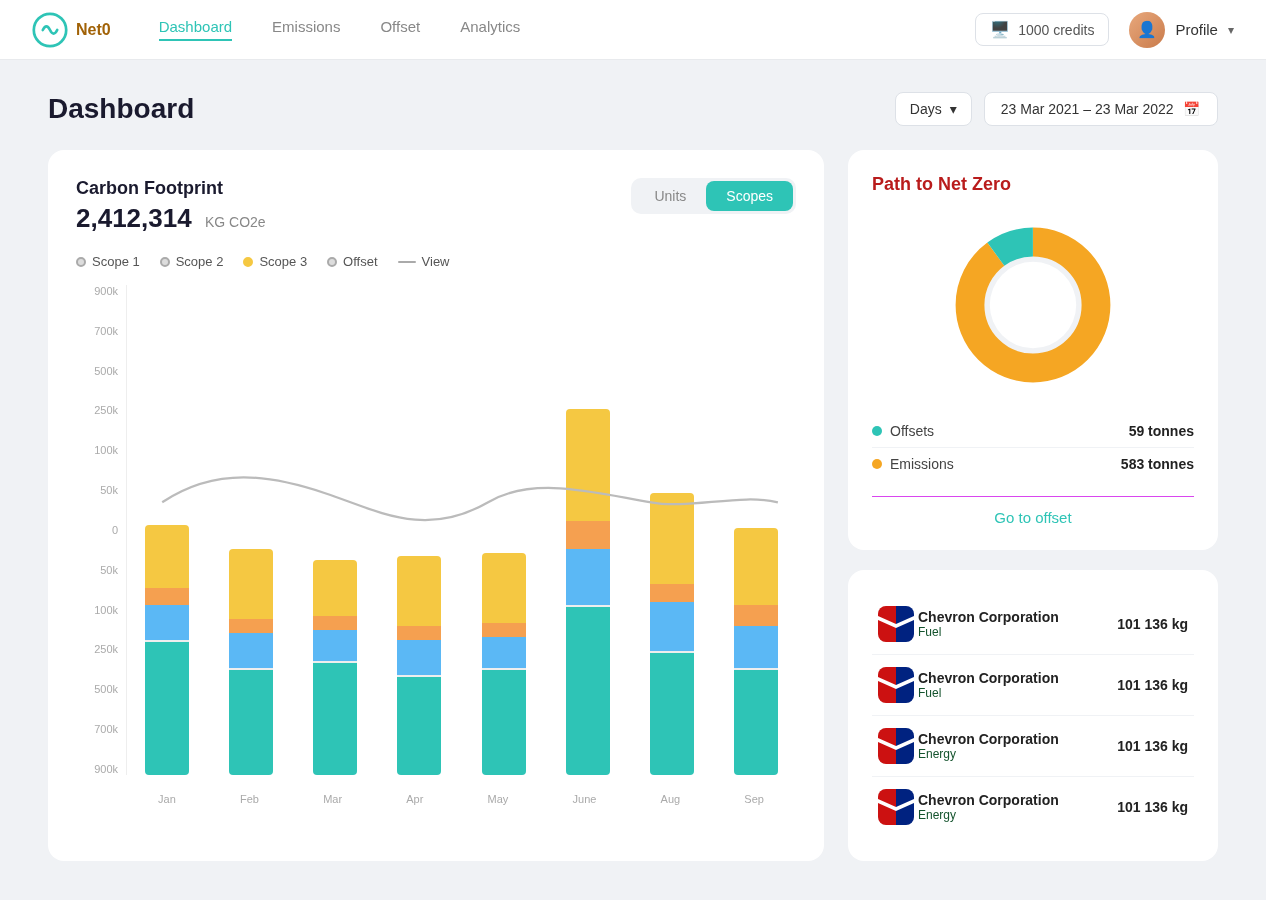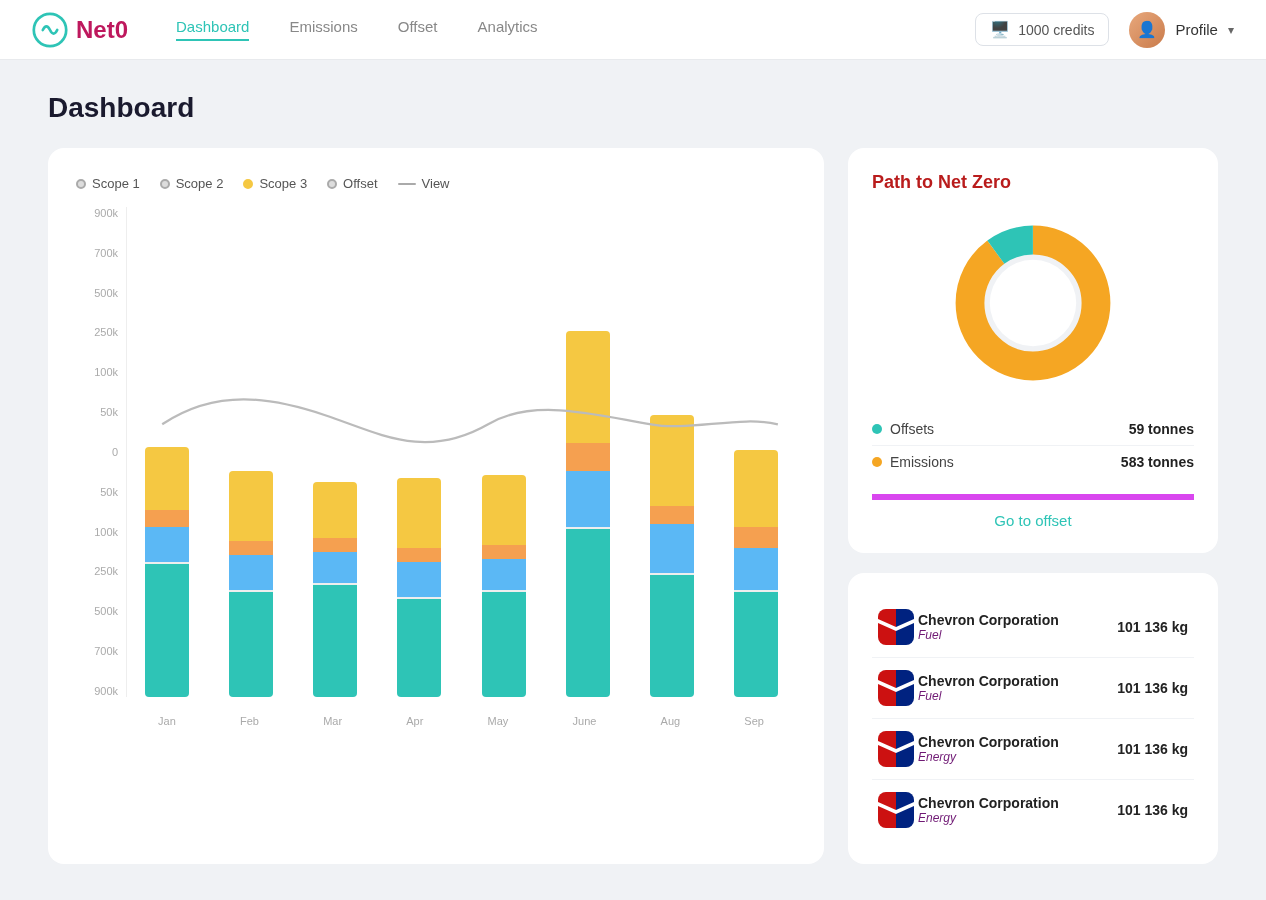--- a/index.html
+++ b/index.html
@@ -13,22 +13,22 @@
       padding: 0 32px;
       height: 60px;
       border-bottom: 1px solid #e8eaed;
       position: relative;
     }
     .nav-logo {
       display: flex;
       align-items: center;
       gap: 8px;
       font-weight: 700;
-      font-size: 24px;
-      color: #be185d;
+      font-size: 16px;
+      color: #a16207;
       margin-right: 48px;
     }
     .nav-logo-icon {
       width: 36px; height: 36px;
     }
     .nav-links {
       display: flex;
       gap: 40px;
       flex: 1;
     }
@@ -295,21 +295,21 @@
     }
     .go-offset-btn {
       display: block;
       text-align: center;
       color: #2ec4b6;
       font-size: 15px;
       font-weight: 500;
       cursor: pointer;
       margin-top: 16px;
       padding-top: 12px;
-      border-top: 6px solid #d946ef;
+      border-top: 1px solid #d946ef;
     }
 
     
     .vendor-card {
       background: #fff;
       border-radius: 16px;
       padding: 24px;
       flex: 1;
       overflow: hidden;
     }
@@ -344,22 +344,21 @@
     .vendor-info {
       flex: 1;
     }
     .vendor-name {
       font-size: 14px;
       font-weight: 600;
       color: #222;
     }
     .vendor-type {
       font-size: 12px;
-      color: #701a75;
-      font-style: italic;
+      color: #14532d;
     }
     .vendor-amount {
       font-size: 14px;
       font-weight: 600;
       color: #222;
     }
 
     
     .chevron-icon::after {
       content: '▾';
@@ -406,25 +405,48 @@
       <div class="profile-avatar">👤</div>
       <span>Profile</span>
       <span class="chevron-down chevron-icon"></span>
     </div>
   </div>
 </nav>
 
 <div class="page-content">
   <div class="page-header">
     <h1 class="page-title">Dashboard</h1>
+    <div class="header-controls">
+      <div class="days-select">
+        <span>Days</span>
+        <span class="chevron-icon"></span>
+      </div>
+      <div class="date-range-btn">
+        <span>23 Mar 2021 – 23 Mar 2022</span>
+        <span>📅</span>
+      </div>
+    </div>
   </div>
 
   <div class="main-grid">
 
     <div class="chart-card">
+      <div class="chart-header">
+        <div>
+          <div class="chart-title">Carbon Footprint</div>
+          <div class="chart-value">
+            <span>2,412,314</span>
+            <span class="unit">KG CO2e</span>
+          </div>
+        </div>
+        <div class="toggle-btns">
+          <button class="toggle-btn">Units</button>
+          <button class="toggle-btn active">Scopes</button>
+        </div>
+      </div>
 
       <div class="legend">
         <div class="legend-item">
           <div class="legend-dot" style="background:#ddd;border:2px solid #aaa;"></div>
           <span>Scope 1</span>
         </div>
         <div class="legend-item">
           <div class="legend-dot" style="background:#ddd;border:2px solid #aaa;"></div>
           <span>Scope 2</span>
         </div>

